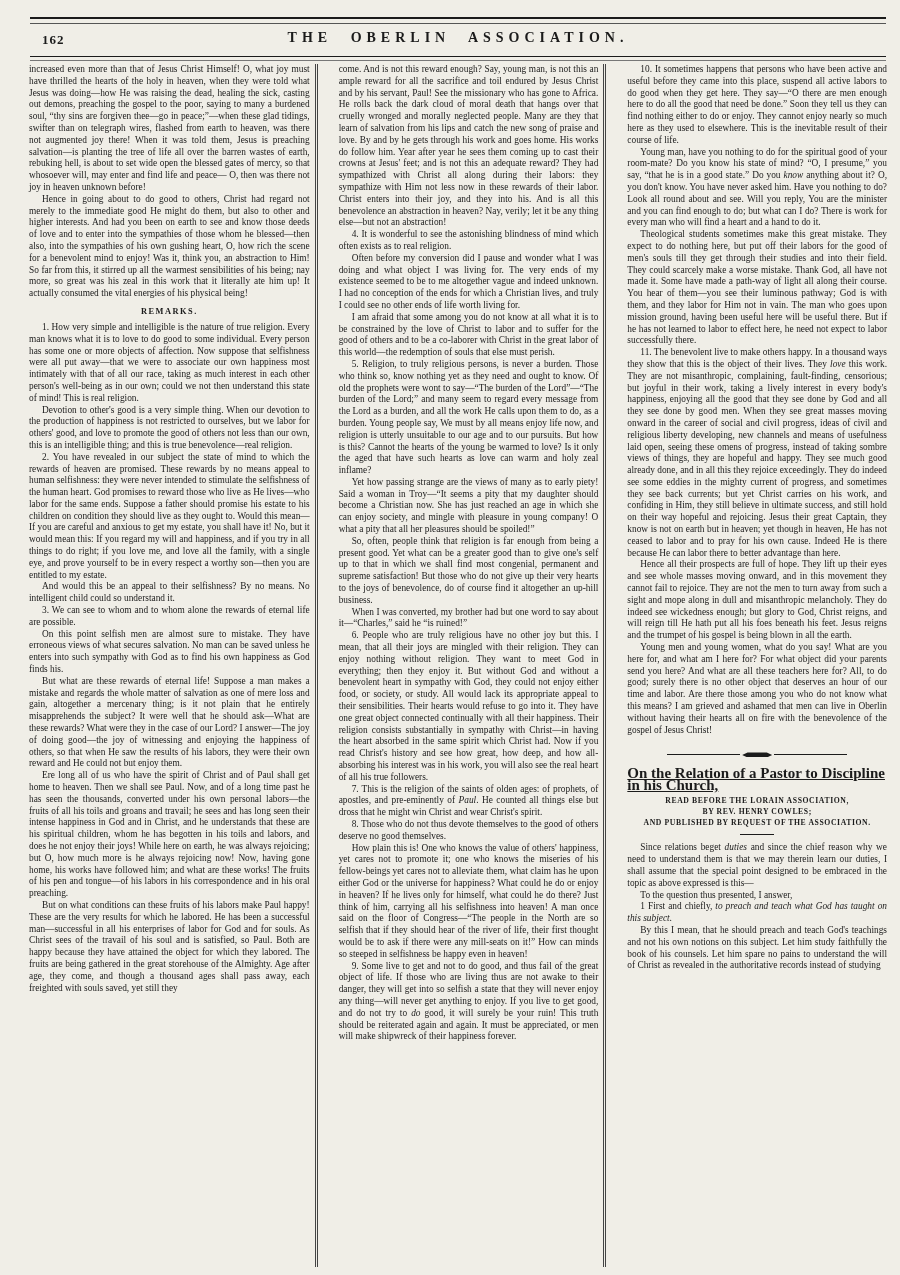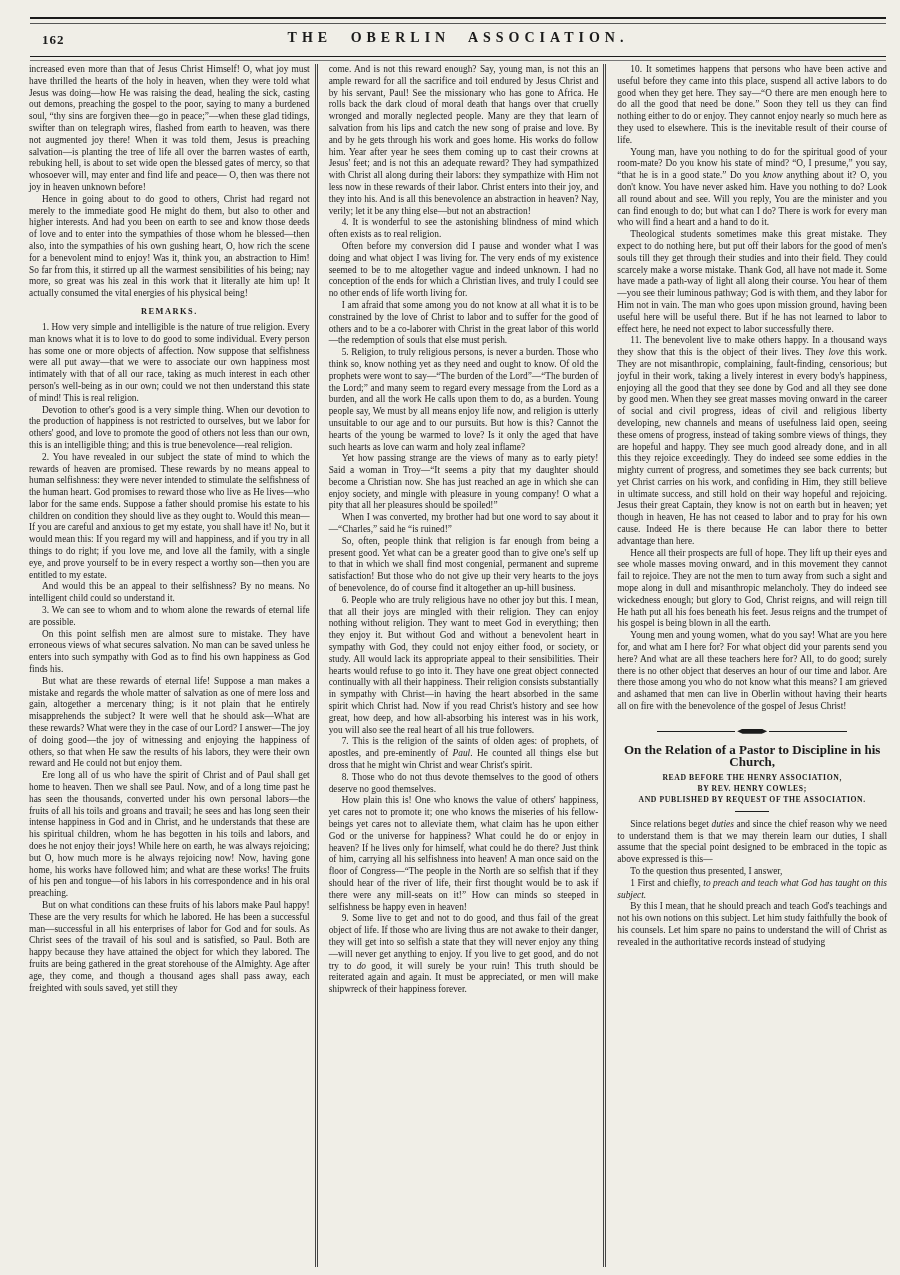--- a/index.html
+++ b/index.html
@@ -14,29 +14,29 @@
   .top-rule{position:absolute;left:30px;right:14px;top:17px;height:4px;
     border-top:2px solid #1b1b1b;border-bottom:1px solid #555;}
   .header-row{position:absolute;left:30px;right:14px;top:26px;height:26px;}
   .page-number{position:absolute;left:12px;top:6px;font-size:13px;font-weight:bold;letter-spacing:1px;}
   .masthead{position:absolute;left:0;right:0;top:4px;text-align:center;
     font-size:14px;font-weight:bold;letter-spacing:5px;word-spacing:10px;}
   .header-rule{position:absolute;left:30px;right:14px;top:56px;height:3px;
     border-top:1px solid #1b1b1b;border-bottom:1px solid #777;}
   .columns{position:absolute;left:26px;top:64px;right:10px;bottom:8px;display:flex;}
   .col{width:287px;box-sizing:border-box;overflow:hidden;padding:0 3px;}
-  .col + .col{border-left:3px double #444;margin-left:2px;padding-left:11px;}
+  .col + .col{border-left:3px double #444;margin-left:2px;padding-left:21px;}
   p.par{margin:0;font-size:9.35px;line-height:11.8px;text-align:justify;text-indent:13px;}
   p.noind{text-indent:0;}
   .remarks{text-align:center;font-size:8.4px;font-weight:700;letter-spacing:1.5px;margin:7px 0 6px 0;}
   .sep{display:flex;align-items:center;margin:16px 40px 10px 40px;}
   .sep::before,.sep::after{content:"";flex:1;border-top:1px solid #1b1b1b;}
   .diamond{width:30px;height:5px;background:#1b1b1b;margin:0 2px;
     clip-path:polygon(0 50%,18% 0,82% 0,100% 50%,82% 100%,18% 100%);}
-  .art-title{text-align:center;font-size:13px;font-weight:bold;margin:4px 0 5px 0;line-height:12px;}
+  .art-title{text-align:left;font-size:15px;font-weight:bold;margin:4px 0 5px 0;line-height:12px;text-decoration:underline;}
   .byline{text-align:center;font-size:7.7px;font-weight:600;letter-spacing:0.6px;margin:1px 0;line-height:10px;}
   .rule-short{width:34px;border-top:1px solid #1b1b1b;margin:6px auto 7px auto;}
   i{font-style:italic;}
 </style>
 </head>
 <body>
 
 <div class="page">
   <div class="top-rule"></div>
   <div class="header-row">
@@ -60,40 +60,40 @@
         <p class="par">Ere long all of us who have the spirit of Christ and of Paul shall get home to heaven. Then we shall see Paul. Now, and of a long time past he has seen the thousands, converted under his own personal labors—the fruits of all his toils and groans and travail; he sees and has long seen their intense happiness in God and in Christ, and he understands that these are his spiritual children, whom he has begotten in his toils and labors, and does he not enjoy their joys! While here on earth, he was always rejoicing; but O, how much more is he always rejoicing now! Now, having gone home, his works have followed him; and what are these works! The fruits of his pen and tongue—of his labors in his correspondence and in his oral preaching.</p>
         <p class="par">But on what conditions can these fruits of his labors make Paul happy! These are the very results for which he labored. He has been a successful man—successful in all his enterprises of labor for God and for souls. As Christ sees of the travail of his soul and is satisfied, so Paul. Both are happy because they have attained the object for which they labored. The fruits are being gathered in the great storehouse of the Almighty. Age after age, they come, and though a thousand ages shall pass away, each freighted with souls saved, yet still they</p>
       </div>
     <div class="col">
         <p class="par noind">come. And is not this reward enough? Say, young man, is not this an ample reward for all the sacrifice and toil endured by Jesus Christ and by his servant, Paul! See the missionary who has gone to Africa. He rolls back the dark cloud of moral death that hangs over that cruelly wronged and morally neglected people. Many are they that learn of salvation from his lips and catch the new song of praise and love. By and by he gets through his work and goes home. His works do follow him. Year after year he sees them coming up to cast their crowns at Jesus' feet; and is not this an adequate reward? They had sympathized with Christ all along during their labors: they sympathize with Him not less now in these rewards of their labor. Christ enters into their joy, and they into his. And is all this benevolence an abstraction in heaven? Nay, verily; let it be any thing else—but not an abstraction!</p>
         <p class="par">4. It is wonderful to see the astonishing blindness of mind which often exists as to real religion.</p>
         <p class="par">Often before my conversion did I pause and wonder what I was doing and what object I was living for. The very ends of my existence seemed to be to me altogether vague and indeed unknown. I had no conception of the ends for which a Christian lives, and truly I could see no other ends of life worth living for.</p>
         <p class="par">I am afraid that some among you do not know at all what it is to be constrained by the love of Christ to labor and to suffer for the good of others and to be a co-laborer with Christ in the great labor of this world—the redemption of souls that else must perish.</p>
         <p class="par">5. Religion, to truly religious persons, is never a burden. Those who think so, know nothing yet as they need and ought to know. Of old the prophets were wont to say—“The burden of the Lord”—“The burden of the Lord;” and many seem to regard every message from the Lord as a burden, and all the work He calls upon them to do, as a burden. Young people say, We must by all means enjoy life now, and religion is utterly unsuitable to our age and to our pursuits. But how is this? Cannot the hearts of the young be warmed to love? Is it only the aged that have such hearts as love can warm and holy zeal inflame?</p>
         <p class="par">Yet how passing strange are the views of many as to early piety! Said a woman in Troy—“It seems a pity that my daughter should become a Christian now. She has just reached an age in which she can enjoy society, and mingle with pleasure in young company! O what a pity that all her pleasures should be spoiled!”</p>
+        <p class="par">So, often, people think that religion is far enough from being a present good. Yet what can be a greater good than to give one's self up to that in which we shall find most congenial, permanent and supreme satisfaction! But those who do not give up their very hearts to the joys of benevolence, do of course find it altogether an up-hill business.</p>
         <p class="par">When I was converted, my brother had but one word to say about it—“Charles,” said he “is ruined!”</p>
-        <p class="par">So, often, people think that religion is far enough from being a present good. Yet what can be a greater good than to give one's self up to that in which we shall find most congenial, permanent and supreme satisfaction! But those who do not give up their very hearts to the joys of benevolence, do of course find it altogether an up-hill business.</p>
         <p class="par">6. People who are truly religious have no other joy but this. I mean, that all their joys are mingled with their religion. They can enjoy nothing without religion. They want to meet God in everything; then they enjoy it. But without God and without a benevolent heart in sympathy with God, they could not enjoy either food, or society, or study. All would lack its appropriate appeal to their sensibilities. Their hearts would refuse to go into it. They have one great object connected continually with all their happiness. Their religion consists substantially in sympathy with Christ—in having the heart absorbed in the same spirit which Christ had. Now if you read Christ's history and see how great, how deep, and how all-absorbing his interest was in his work, you will also see the real heart of all his true followers.</p>
         <p class="par">7. This is the religion of the saints of olden ages: of prophets, of apostles, and pre-eminently of <i>Paul</i>. He counted all things else but dross that he might win Christ and wear Christ's spirit.</p>
         <p class="par">8. Those who do not thus devote themselves to the good of others deserve no good themselves.</p>
         <p class="par">How plain this is! One who knows the value of others' happiness, yet cares not to promote it; one who knows the miseries of his fellow-beings yet cares not to alleviate them, what claim has he upon either God or the universe for happiness? What could he do or enjoy in heaven? If he lives only for himself, what could he do there? Just think of him, carrying all his selfishness into heaven! A man once said on the floor of Congress—“The people in the North are so selfish that if they should hear of the river of life, their first thought would be to ask if there were any mill-seats on it!” How can minds so steeped in selfishness be happy even in heaven!</p>
         <p class="par">9. Some live to get and not to do good, and thus fail of the great object of life. If those who are living thus are not awake to their danger, they will get into so selfish a state that they will never enjoy any thing—will never get anything to enjoy. If you live to get good, and do not try to <i>do</i> good, it will surely be your ruin! This truth should be reiterated again and again. It must be appreciated, or men will make shipwreck of their happiness forever.</p>
       </div>
     <div class="col">
         <p class="par">10. It sometimes happens that persons who have been active and useful before they came into this place, suspend all active labors to do good when they get here. They say—“O there are men enough here to do all the good that need be done.” Soon they tell us they can find nothing either to do or enjoy. They cannot enjoy nearly so much here as they used to elsewhere. This is the inevitable result of their course of life.</p>
         <p class="par">Young man, have you nothing to do for the spiritual good of your room-mate? Do you know his state of mind? “O, I presume,” you say, “that he is in a good state.” Do you <i>know</i> anything about it? O, you don't know. You have never asked him. Have you nothing to do? Look all round about and see. Will you reply, You are the minister and you can find enough to do; but what can I do? There is work for every man who will find a heart and a hand to do it.</p>
         <p class="par">Theological students sometimes make this great mistake. They expect to do nothing here, but put off their labors for the good of men's souls till they get through their studies and into their field. They could scarcely make a worse mistake. Thank God, all have not made it. Some have made a path-way of light all along their course. You hear of them—you see their luminous pathway; God is with them, and they labor for Him not in vain. The man who goes upon mission ground, having been useful here will be useful there. But if he has not learned to labor to effect here, he need not expect to labor successfully there.</p>
         <p class="par">11. The benevolent live to make others happy. In a thousand ways they show that this is the object of their lives. They <i>love</i> this work. They are not misanthropic, complaining, fault-finding, censorious; but joyful in their work, taking a lively interest in every body's happiness, enjoying all the good that they see done by God and all they see done by good men. When they see great masses moving onward in the career of social and civil progress, ideas of civil and religious liberty developing, new channels and means of usefulness laid open, seeing these omens of progress, instead of taking sombre views of things, they are hopeful and happy. They see much good already done, and in all this they rejoice exceedingly. They do indeed see some eddies in the mighty current of progress, and sometimes they see back currents; but yet Christ carries on his work, and confiding in Him, they still believe in ultimate success, and still hold on their way hopeful and rejoicing. Jesus their great Captain, they know is not on earth but in heaven; yet though in heaven, He has not ceased to labor and to pray for his own cause. Indeed He is there because He can labor there to better advantage than here.</p>
         <p class="par">Hence all their prospects are full of hope. They lift up their eyes and see whole masses moving onward, and in this movement they cannot fail to rejoice. They are not the men to turn away from such a sight and mope along in dull and misanthropic melancholy. They do indeed see wickedness enough; but glory to God, Christ reigns, and will reign till He hath put all his foes beneath his feet. Jesus reigns and the trumpet of his gospel is being blown in all the earth.</p>
         <p class="par">Young men and young women, what do you say! What are you here for, and what am I here for? For what object did your parents send you here? And what are all these teachers here for? All, to do good; surely there is no other object that deserves an hour of our time and labor. Are there those among you who do not know what this means? I am grieved and ashamed that men can live in Oberlin without having their hearts all on fire with the benevolence of the gospel of Jesus Christ!</p>
         <div class="sep">
           <span class="diamond"></span>
         </div>
         <div class="art-title">On the Relation of a Pastor to Discipline in his Church,</div>
-        <div class="byline">READ BEFORE THE HENRY ASSOCIATION,</div>
+        <div class="byline">READ BEFORE THE LORAIN ASSOCIATION,</div>
         <div class="byline">BY REV. HENRY COWLES;</div>
         <div class="byline">AND PUBLISHED BY REQUEST OF THE ASSOCIATION.</div>
         <div class="rule-short"></div>
         <p class="par">Since relations beget <i>duties</i> and since the chief reason why we need to understand them is that we may therein learn our duties, I shall assume that the special point designed to be embraced in the topic as above expressed is this—</p>
         <p class="par">To the question thus presented, I answer,</p>
         <p class="par">1 First and chiefly, <i>to preach and teach what God has taught on this subject.</i></p>
         <p class="par">By this I mean, that he should preach and teach God's teachings and not his own notions on this subject. Let him study faithfully the book of his counsels. Let him spare no pains to understand the will of Christ as revealed in the authoritative records instead of studying</p>
       </div>
   </div>
 </div>

